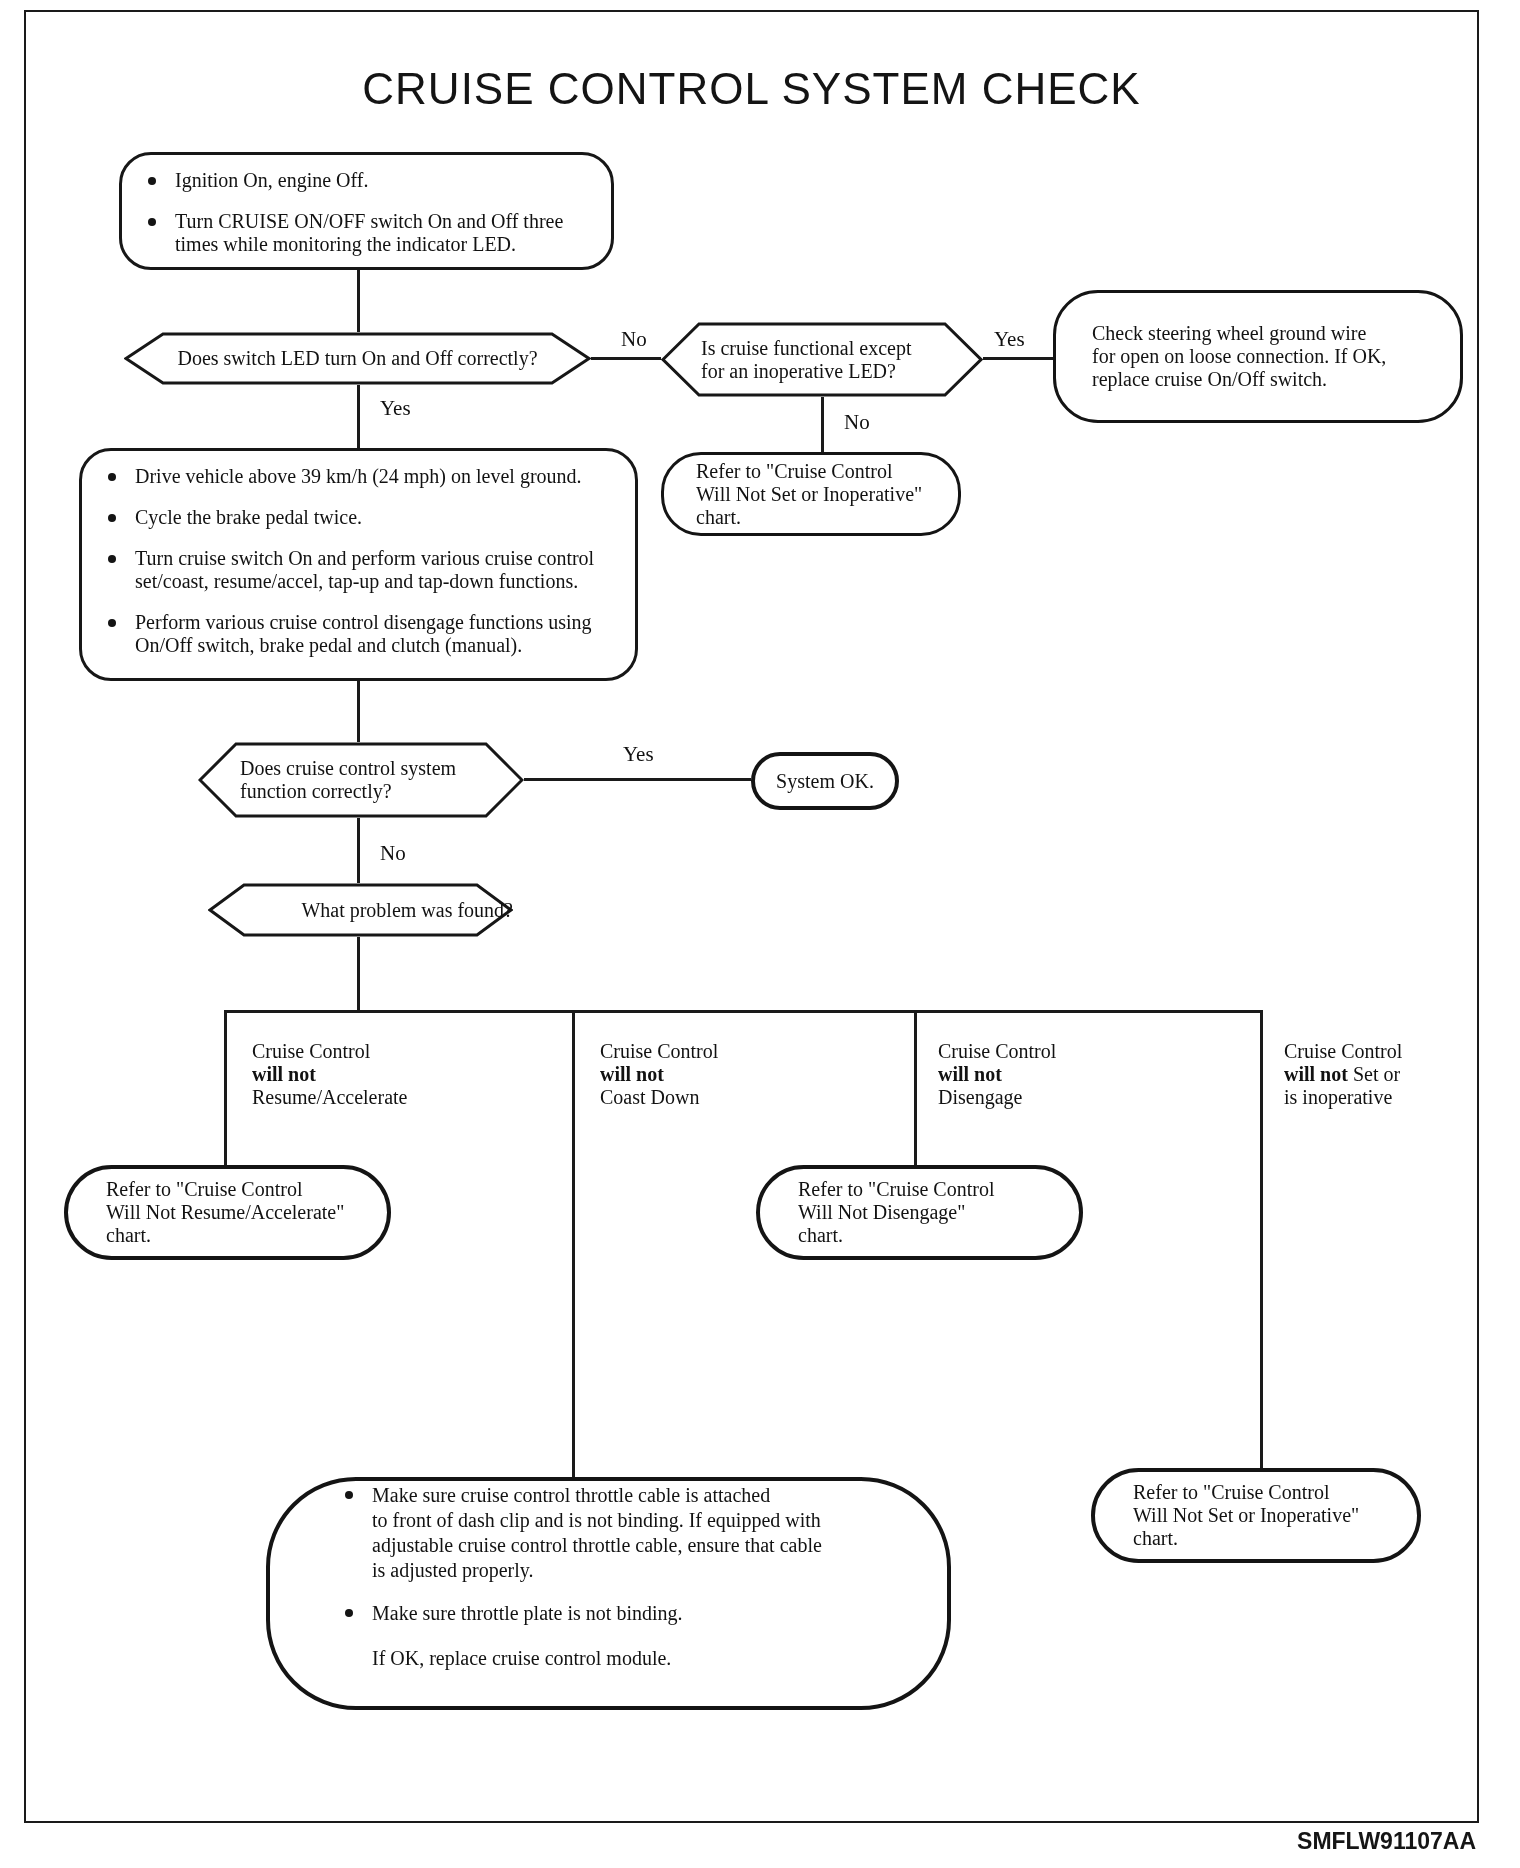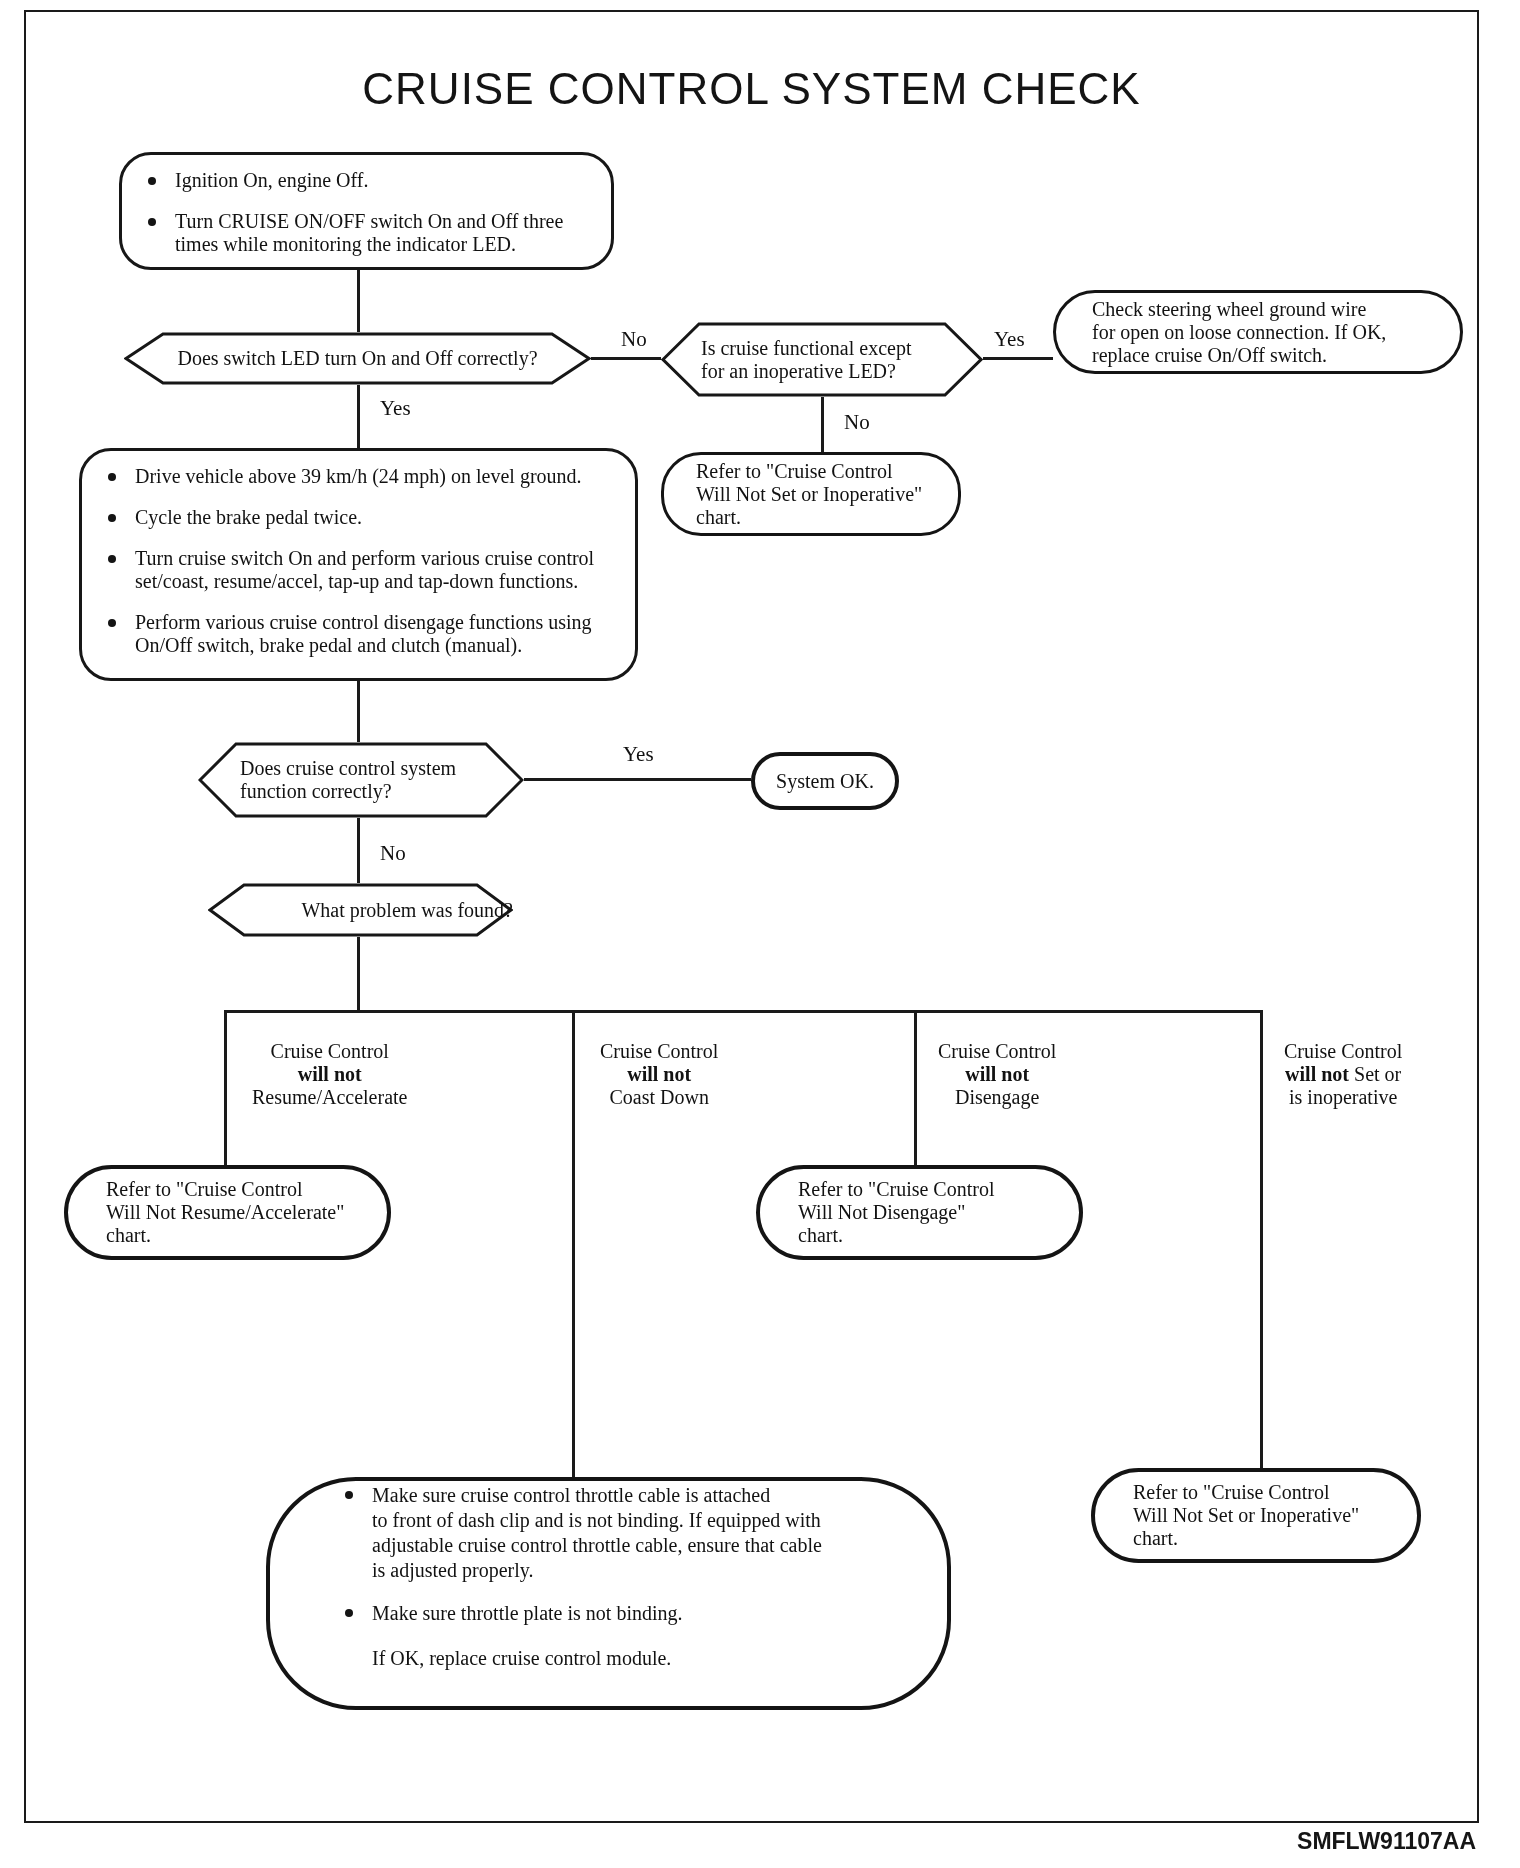--- a/index.html
+++ b/index.html
@@ -17,21 +17,21 @@
   .hextext{position:relative;display:flex;align-items:center;height:100%;box-sizing:border-box;}
   .vline{position:absolute;width:3px;background:#1a1a1a;}
   .hline{position:absolute;height:3px;background:#1a1a1a;}
   .txt{white-space:pre-line;font-size:20px;line-height:23px;}
   .big .txt{line-height:25px;}
   .lbl{position:absolute;font-size:21px;color:#111;}
   .bi{display:flex;align-items:flex-start;}
   .dot{flex:none;width:8px;height:8px;border-radius:50%;background:#141414;margin:8px 19px 0 0;}
   .gap18{margin-top:18px;}
   .gap20{margin-top:20px;}
-  .bl{font-size:20px;line-height:23px;text-align:center;}
+  .bl{font-size:20px;line-height:23px;}
   .bl b{font-weight:700;}
   .code{font-family:"Liberation Sans","DejaVu Sans",sans-serif;font-size:23px;font-weight:700;
         text-align:right;color:#151515;}
   .padbox{padding:14px 0 0 26px;border-radius:32px;}
 </style>
 </head>
 <body>
 
 <div class="page">
 
@@ -70,21 +70,21 @@
       <polygon points="2,37.5 38,2 284,2 320,37.5 284,73 38,73" fill="#ffffff" stroke="#171717" stroke-width="3"></polygon>
     </svg>
     <div class="hextext" style="padding-left:40px;">
       <span class="txt">Is cruise functional except
 for an inoperative LED?</span>
     </div>
   </div>
 
   <div class="lbl" style="left:988px;top:327px;">Yes</div>
   <div class="hline" style="left:977px;top:357px;width:70px;"></div>
-  <div class="abs stadium" style="left:1047px;top:290px;width:410px;height:84px;border-radius:45px;border-width:3.5px;">
+  <div class="abs stadium" style="left:1047px;top:290px;width:410px;height:133px;border-radius:45px;border-width:3.5px;">
     <span class="txt" style="padding-left:36px;">Check steering wheel ground wire
 for open on loose connection. If OK,
 replace cruise On/Off switch.</span>
   </div>
 
   <div class="vline" style="left:815px;top:397px;height:55px;"></div>
   <div class="lbl" style="left:838px;top:410px;">No</div>
   <div class="abs stadium" style="left:655px;top:452px;width:300px;height:84px;border-radius:40px;border-width:3.5px;">
     <span class="txt" style="padding-left:32px;">Refer to "Cruise Control
 Will Not Set or Inoperative"

